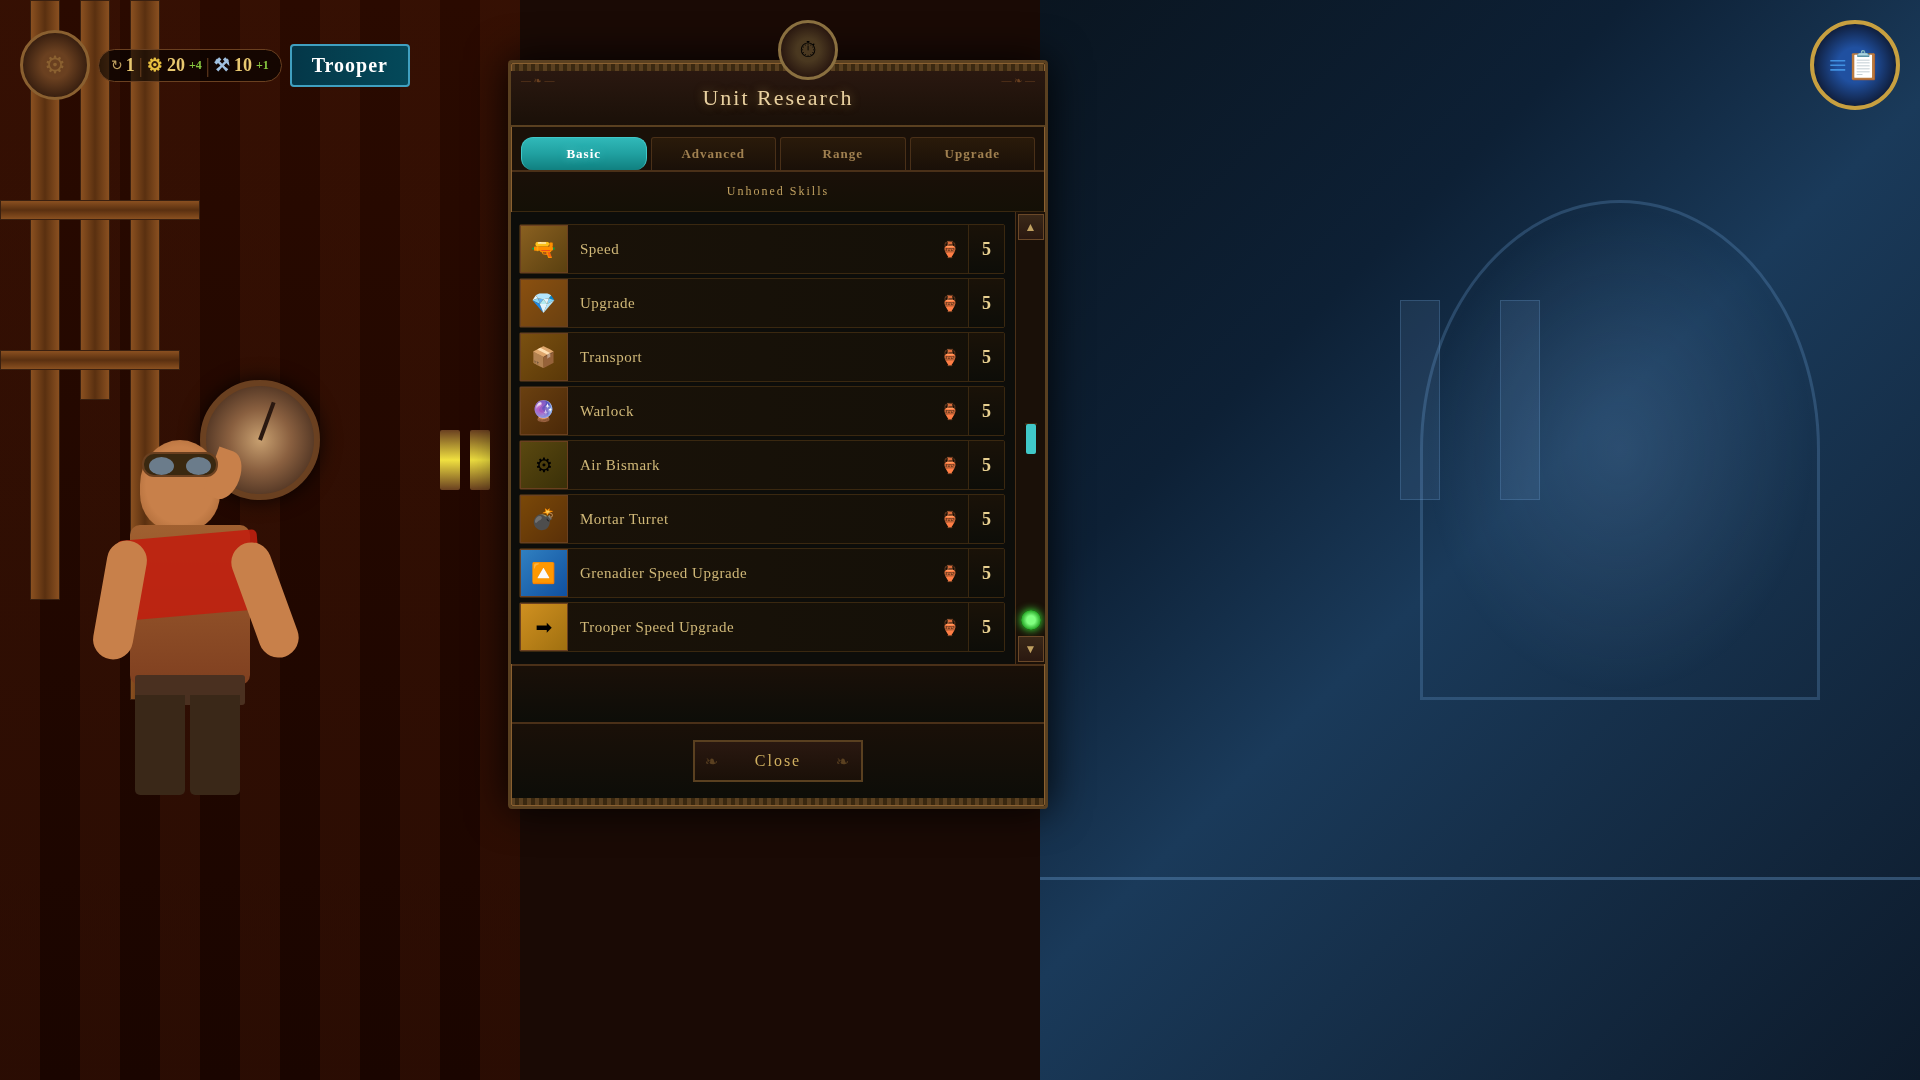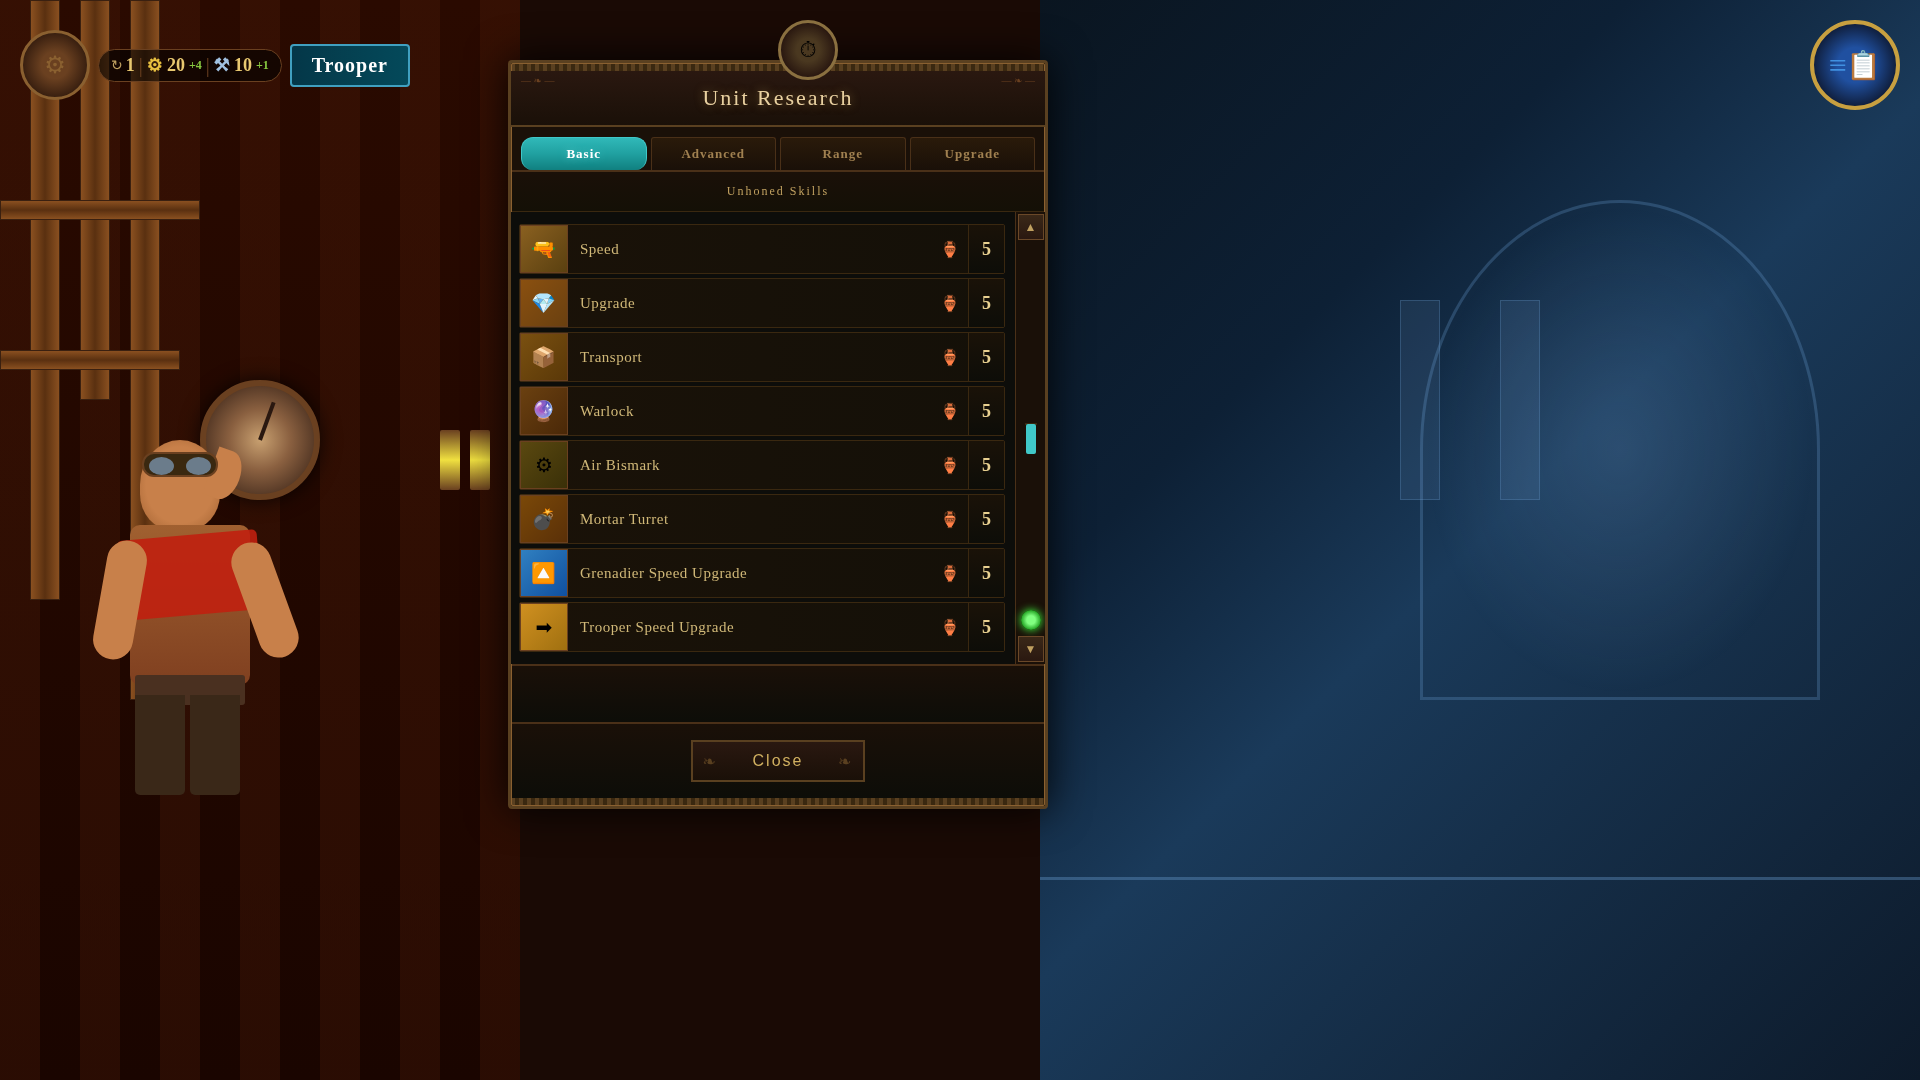--- a/index.html
+++ b/index.html
@@ -331,21 +331,21 @@
       justify-content: center;
     }
     .close-btn {
       padding: 10px 60px;
       background: linear-gradient(180deg, #2a1810 0%, #1a1008 100%);
       border: 2px solid #5a4020;
       color: #d0b060;
       font-size: 16px;
       letter-spacing: 2px;
       cursor: pointer;
-      font-family: Liberation Sans, sans-serif;
+      font-family: Liberation Serif, serif;
       position: relative;
     }
     .close-btn::before, .close-btn::after {
       content: '❧';
       position: absolute;
       color: #5a4020;
       top: 50%; transform: translateY(-50%);
     }
     .close-btn::before { left: 10px; }
     .close-btn::after { right: 10px; }

